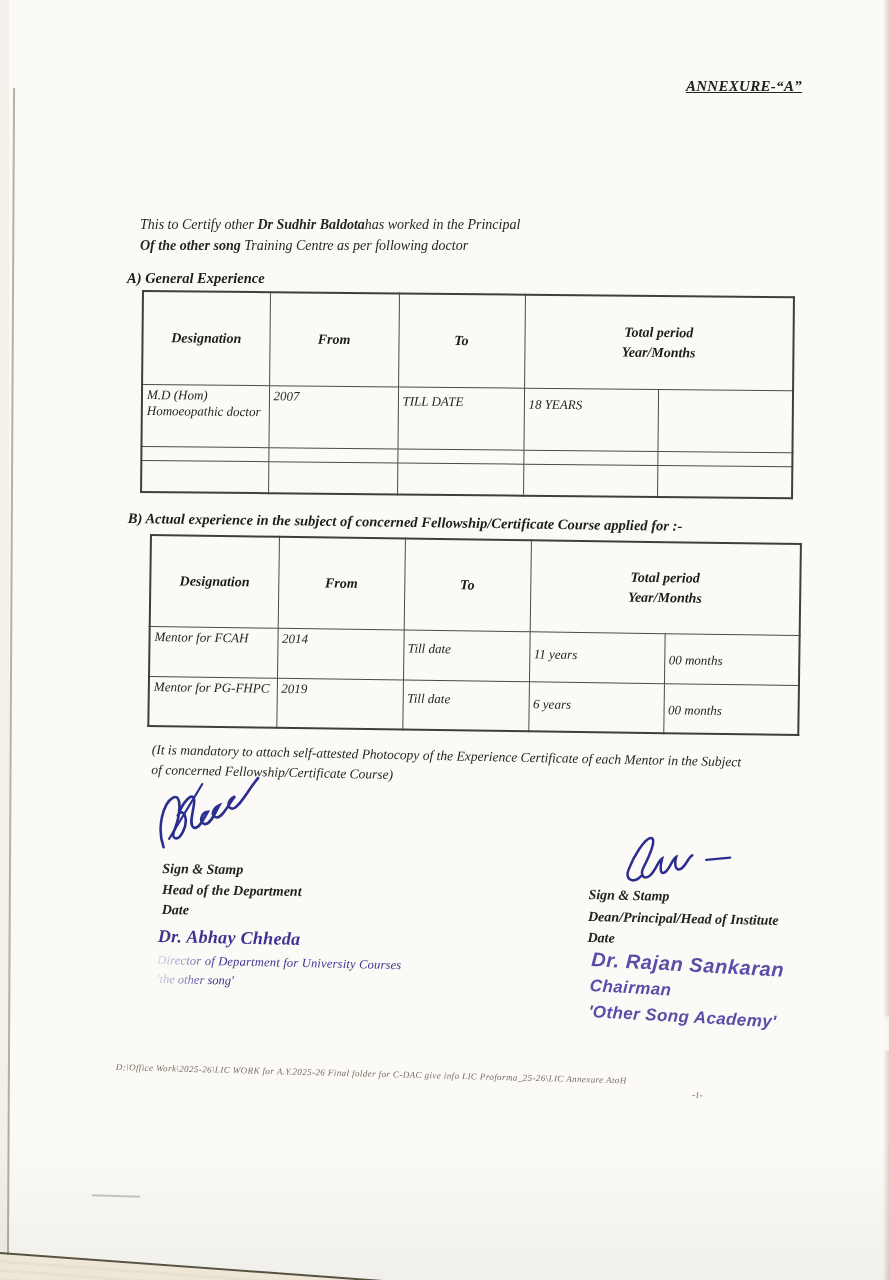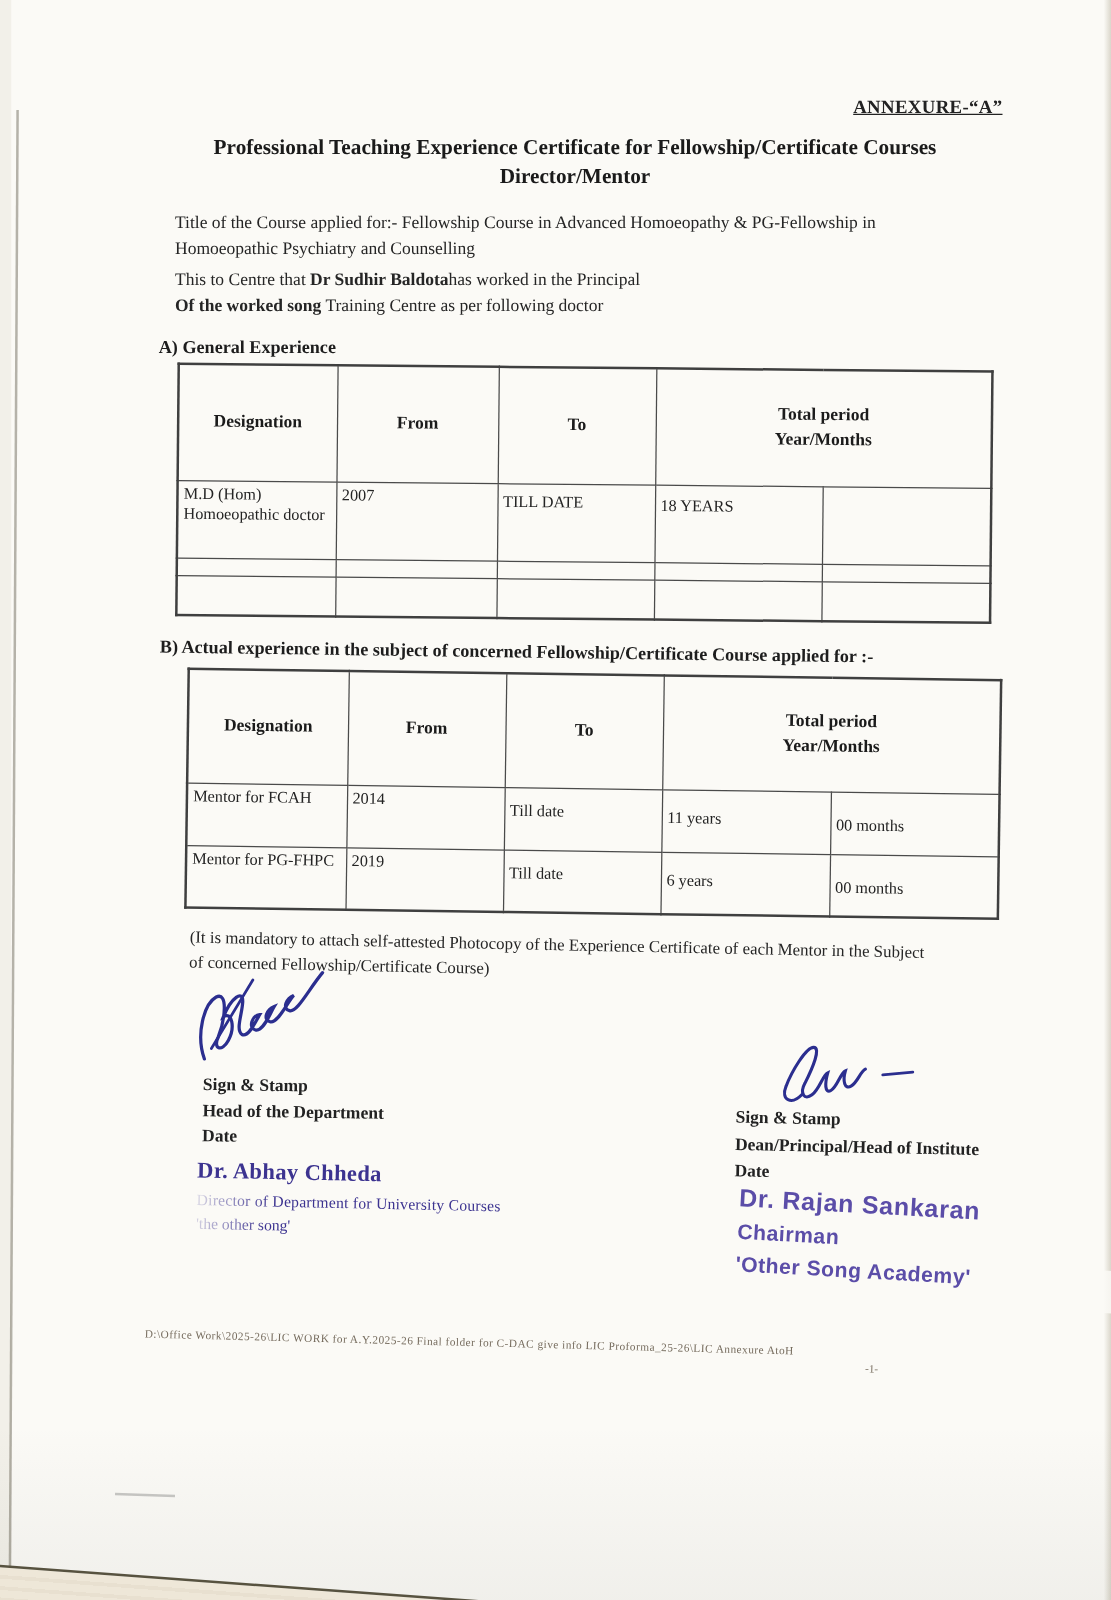--- a/index.html
+++ b/index.html
@@ -5,21 +5,21 @@
   html,body{margin:0;padding:0;}
   body{
     width:889px;height:1280px;overflow:hidden;
     background:#f6f4ee;
     font-family:"Liberation Serif", serif;
     color:#1c1c1c;
     position:relative;
   }
   .photo{position:relative;width:889px;height:1280px;background:#fbfaf6;}
   .abs{position:absolute;}
-  .sheet{position:absolute;left:0;top:0;width:889px;height:900px;}
+  .sheet{position:absolute;left:0;top:0;width:889px;height:900px;font-style:italic;}
 
   
   .paper-left-strip{left:0;top:0;width:9px;height:1280px;background:#f2f0e9;}
   .edge-left{left:10px;top:88px;width:2px;height:1175px;background:rgba(95,90,75,.45);transform:rotate(.3deg);}
   .edge-right{right:0;top:0;width:6px;height:1280px;background:linear-gradient(to left,#d9d5c9,rgba(217,213,201,0));}
   .bottom-surface{left:-12px;top:1251px;width:480px;height:110px;background:repeating-linear-gradient(to bottom,#eee7d8 0 6px,#e8e0d0 6px 9px);border-top:2px solid #57523f;transform:rotate(4.2deg);transform-origin:left top;}
   .bottom-shade{left:0;top:1140px;width:889px;height:140px;background:linear-gradient(to bottom,rgba(70,70,60,0),rgba(70,70,60,.06));}
   .pencil-mark{left:92px;top:1195px;width:48px;height:2px;background:rgba(80,80,80,.3);transform:rotate(2deg);}
 
   
@@ -76,33 +76,25 @@
   <div class="abs edge-left"></div>
   <div class="abs edge-right"></div>
   <div class="abs bottom-shade"></div>
   <div class="abs bottom-surface"></div>
   <div class="abs pencil-mark"></div>
 
   <div class="sheet">
 
     <div class="abs annexure">ANNEXURE-“A”</div>
 
-    <div class="abs doc-title">
-      <div>Professional Teaching Experience Certificate for Fellowship/Certificate Courses</div>
-      <div>Director/Mentor</div>
-    </div>
-
-    <div class="abs para para-course">
-      <div>Title of the Course applied for:- Fellowship Course in Advanced Homoeopathy &amp; PG-Fellowship in</div>
-      <div>Homoeopathic Psychiatry and Counselling</div>
-    </div>
+
 
     <div class="abs para para-certify">
-      <div><span>This to Centre that </span><b>Dr Sudhir Baldota</b><span>has worked in the Principal</span></div>
-      <div><b>Of the worked song</b><span> Training Centre as per following doctor</span></div>
+      <div><span>This to Certify other </span><b>Dr Sudhir Baldota</b><span>has worked in the Principal</span></div>
+      <div><b>Of the other song</b><span> Training Centre as per following doctor</span></div>
     </div>
 
     <div class="abs heading heading-a">A) General Experience</div>
 
     <table class="abs exp-table table-a">
       <colgroup>
           <col style="width:127px">
           <col style="width:129px">
           <col style="width:126px">
           <col style="width:134px">

